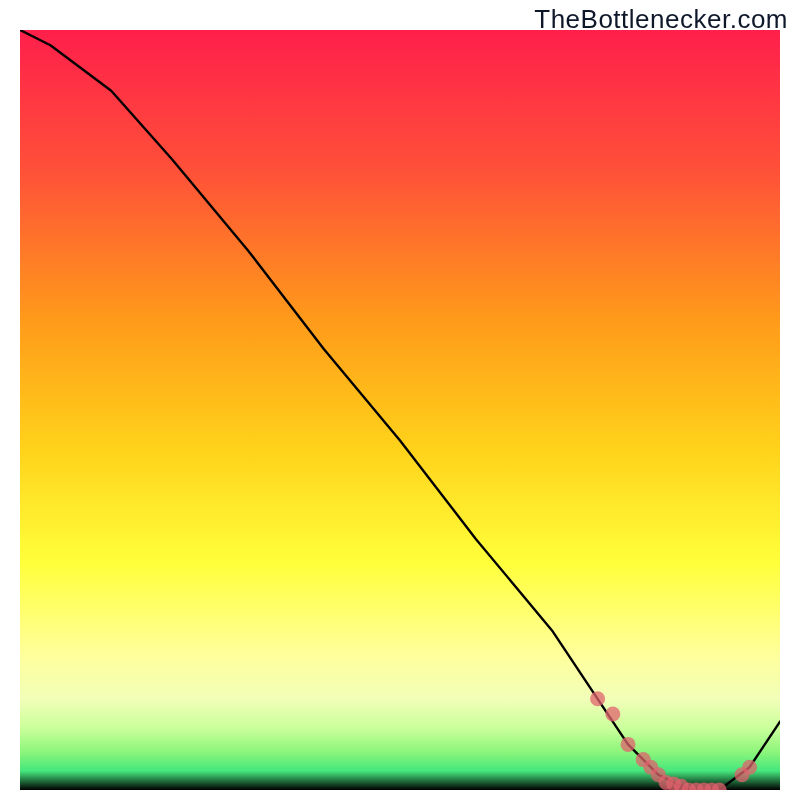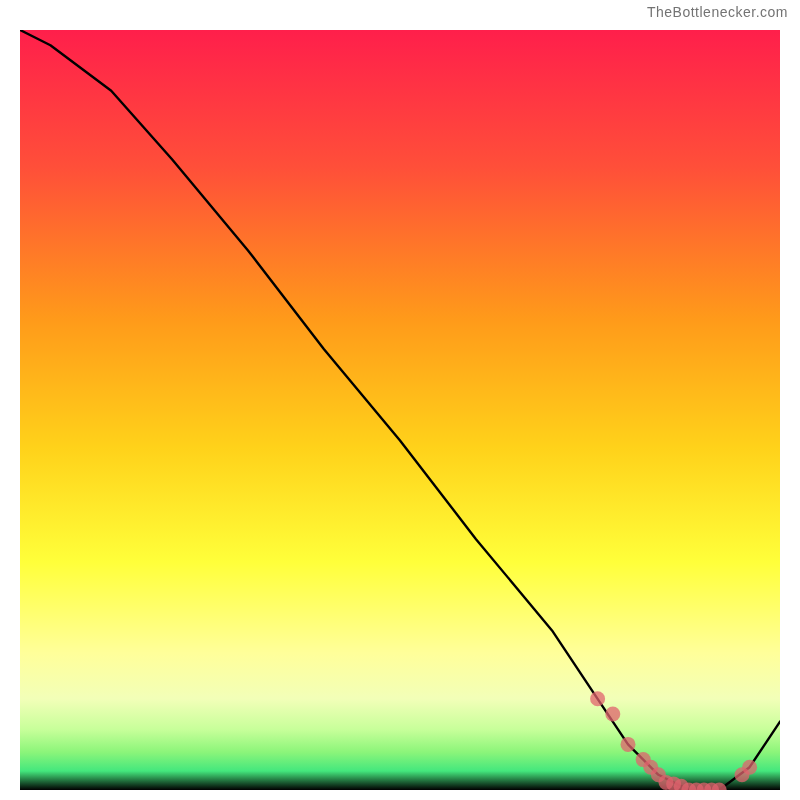--- a/index.html
+++ b/index.html
@@ -13,22 +13,22 @@
   }
   .stage {
     position: relative;
     width: 800px;
     height: 800px;
   }
   .watermark {
     position: absolute;
     top: 4px;
     right: 12px;
-    color: #737373;
-    font-size: 14px;
+    color: #0f172a;
+    font-size: 26px;
     letter-spacing: 0.5px;
     font-weight: 400;
     user-select: none;
   }
   .plot {
     position: absolute;
     left: 20px;
     top: 30px;
     width: 760px;
     height: 760px;

